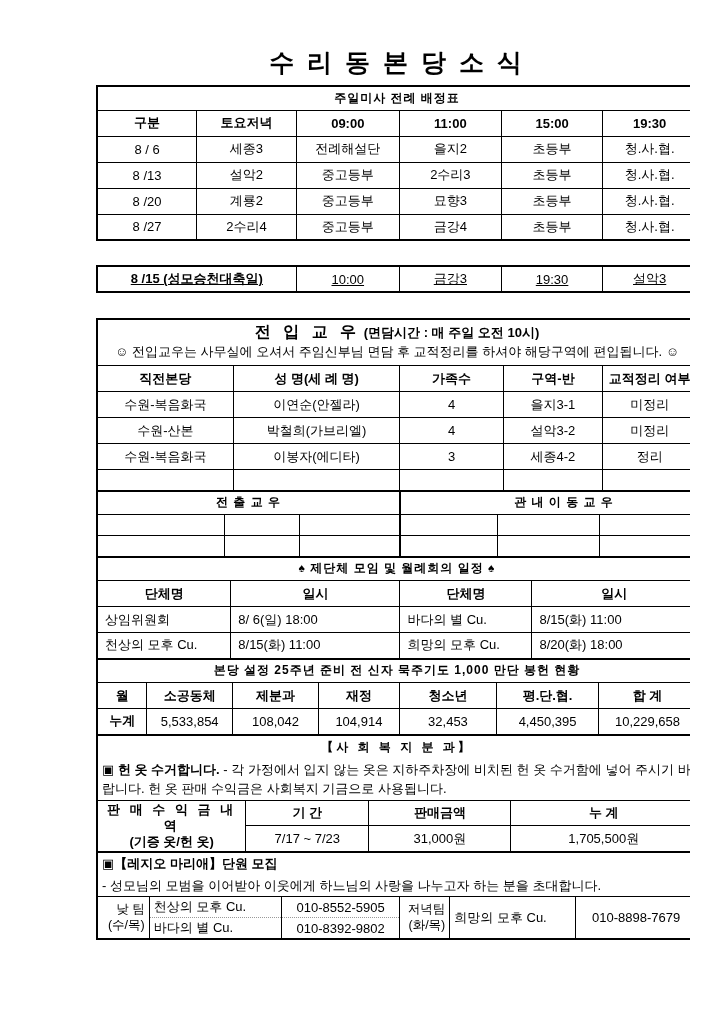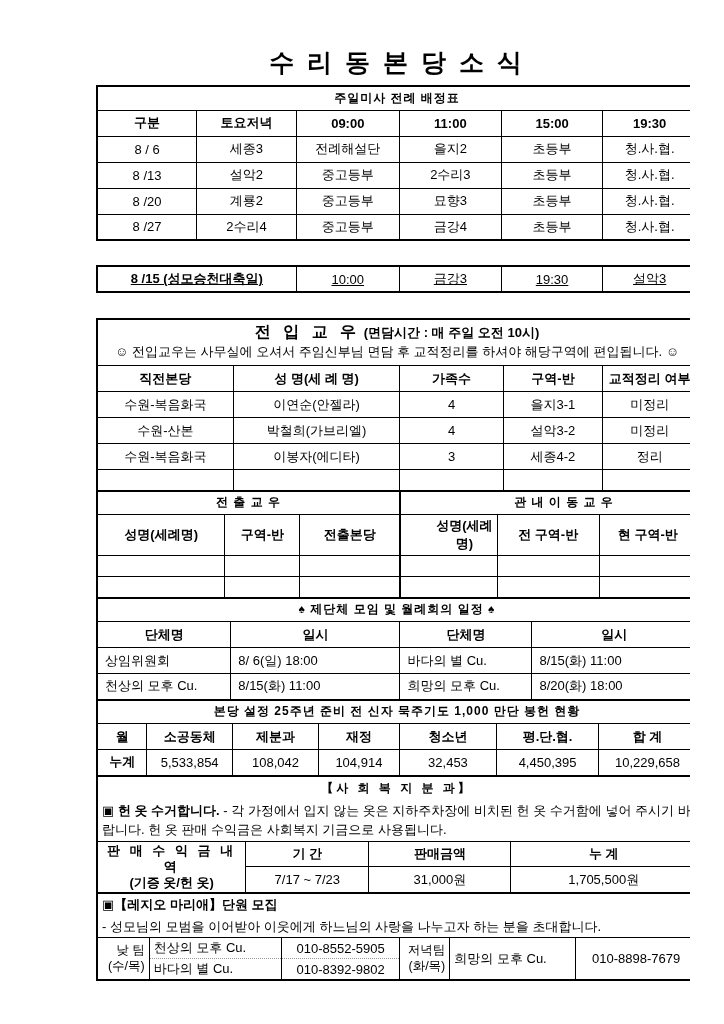--- a/index.html
+++ b/index.html
@@ -188,28 +188,20 @@
           <col style="width:16.7%">
           <col style="width:16.2%">
           <col style="width:17%">
           <col style="width:16.3%">
         </colgroup>
       <tbody>
           <tr>
         <td colspan="3" class="sec-title">전 출 교 우</td>
         <td colspan="3" class="sec-title thick-l">관 내 이 동 교 우</td>
       </tr>
-      <tr class="title-row-b">
-        <th>성명(세례명)</th>
-        <th>구역-반</th>
-        <th>전출본당</th>
-        <th class="thick-l">성명(세례명)</th>
-        <th>전 구역-반</th>
-        <th>현 구역-반</th>
-      </tr>
       <tr class="empty-row">
         <td></td>
         <td></td>
         <td></td>
         <td class="thick-l"></td>
         <td></td>
         <td></td>
       </tr>
       <tr class="empty-row">
         <td></td>

